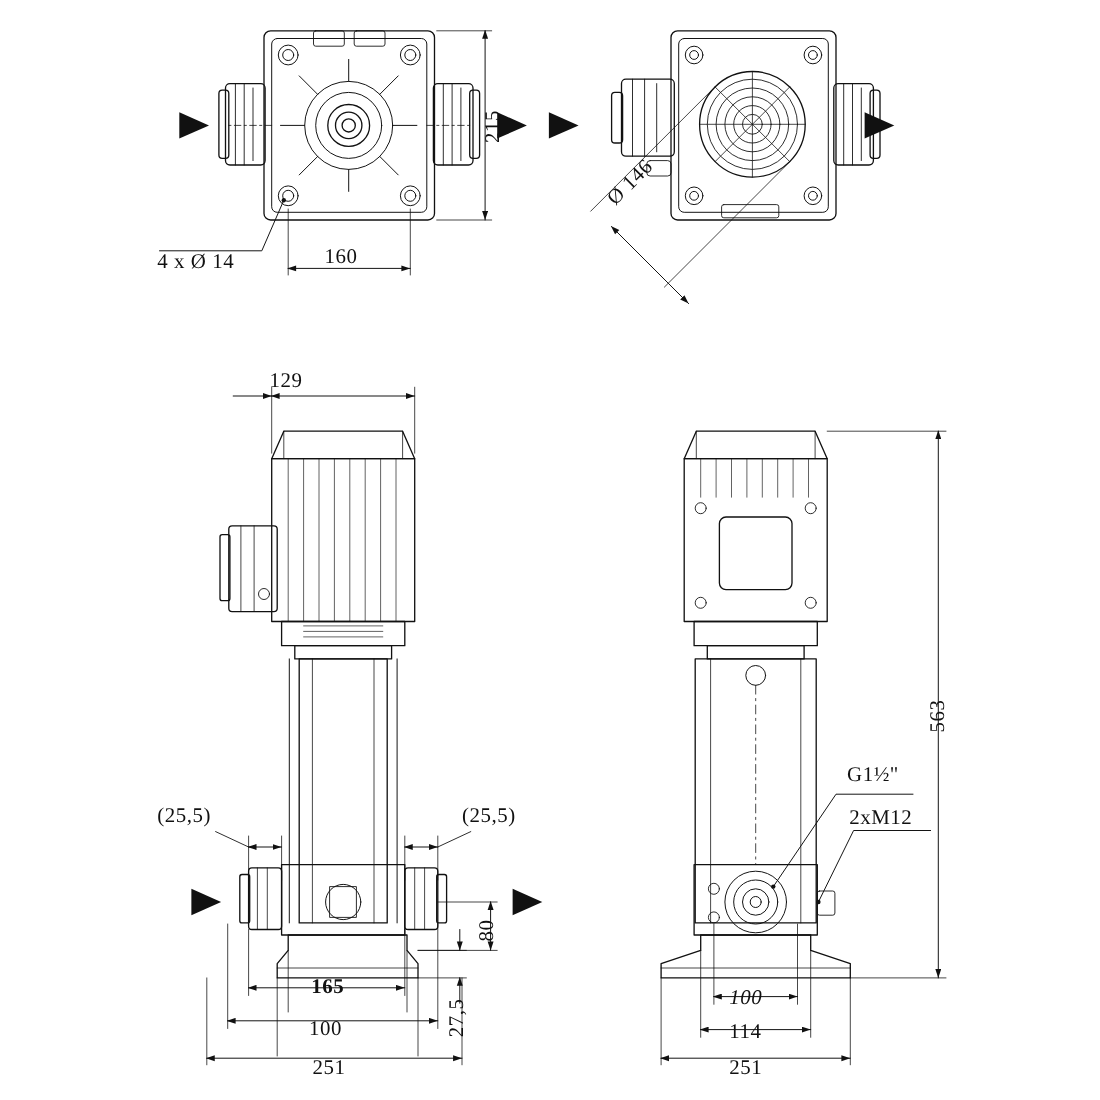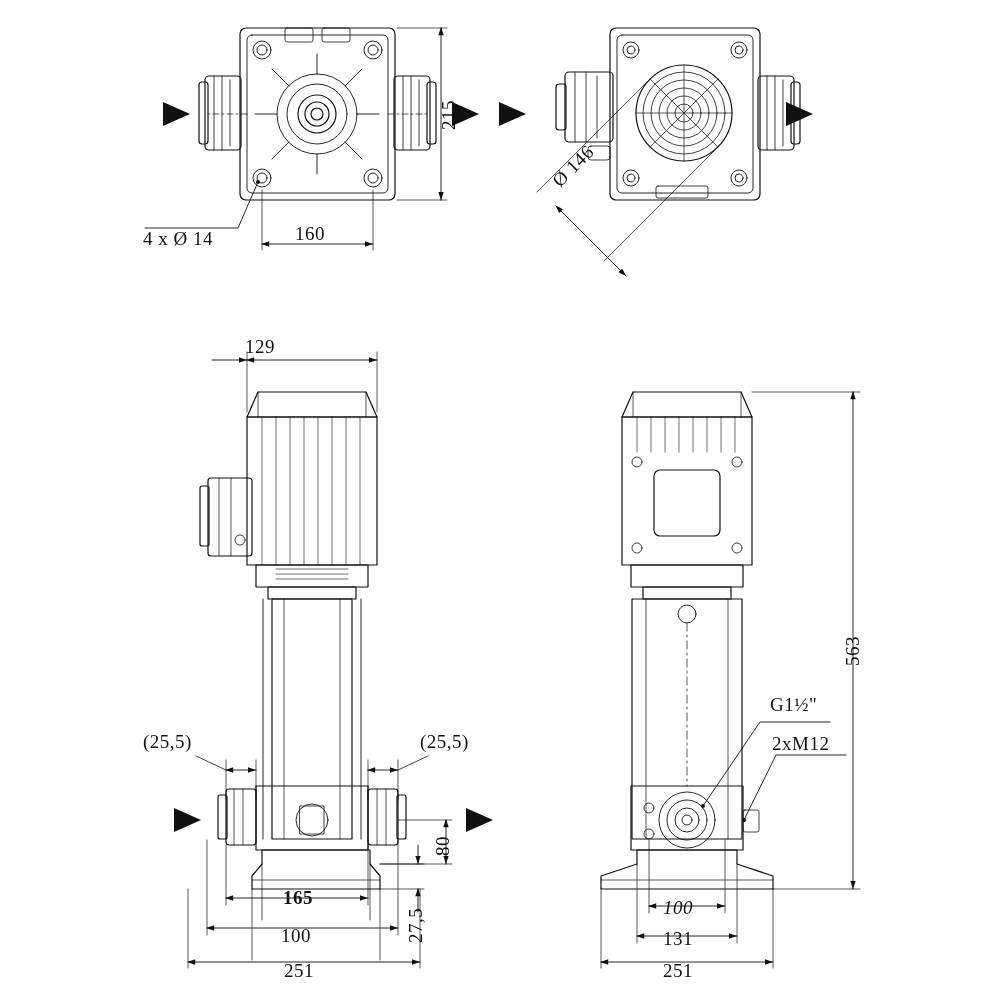--- a/index.html
+++ b/index.html
@@ -327,16 +327,16 @@
   <div class="dimtext" style="left:283px; top:887px;font-weight:bold;">165</div>
   <div class="dimtext" style="left:281px; top:925px;">100</div>
   <div class="dimtext" style="left:284px; top:960px;">251</div>
   <div class="dimtext rot90" style="left:432px; top:856px;">80</div>
   <div class="dimtext rot90" style="left:405px; top:943px;">27,5</div>
 
   <div class="dimtext rot90" style="left:842px; top:666px;">563</div>
   <div class="dimtext" style="left:770px; top:694px;">G1½"</div>
   <div class="dimtext" style="left:772px; top:733px;">2xM12</div>
   <div class="dimtext" style="left:663px; top:897px;font-style:italic;">100</div>
-  <div class="dimtext" style="left:663px; top:928px;">131</div>
+  <div class="dimtext" style="left:663px; top:928px;">114</div>
   <div class="dimtext" style="left:663px; top:960px;">251</div>
 
 </div>
 
 </body></html>

